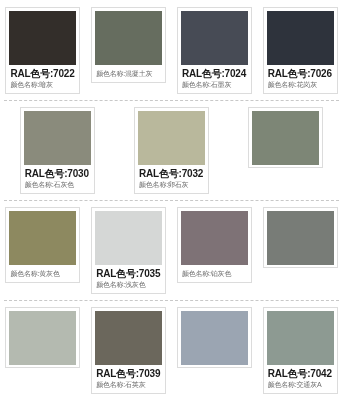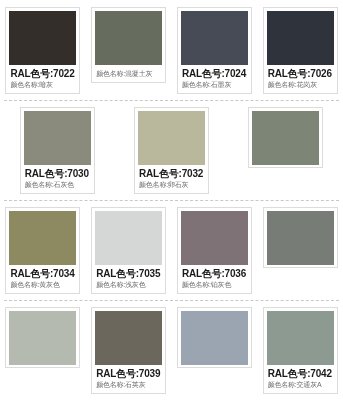--- a/index.html
+++ b/index.html
@@ -140,39 +140,37 @@
         <span class="swatch" style="background-color: rgb(125, 134, 118);"></span>
       </div>
     </div>
   </div>
 
   <div class="row">
     <div class="cell">
       <div class="card">
         <span class="swatch" style="background-color: rgb(141, 137, 96);"></span>
         <div class="meta">
-          <div class="code">RAL色号:7034</div>
           <div class="cname">颜色名称:黄灰色</div>
         </div>
       </div>
     </div>
     <div class="cell">
       <div class="card">
         <span class="swatch" style="background-color: rgb(213, 215, 214);"></span>
         <div class="meta">
           <div class="code">RAL色号:7035</div>
           <div class="cname">颜色名称:浅灰色</div>
         </div>
       </div>
     </div>
     <div class="cell">
       <div class="card">
         <span class="swatch" style="background-color: rgb(126, 114, 118);"></span>
         <div class="meta">
-          <div class="code">RAL色号:7036</div>
           <div class="cname">颜色名称:铂灰色</div>
         </div>
       </div>
     </div>
     <div class="cell">
       <div class="card">
         <span class="swatch" style="background-color: rgb(120, 124, 119);"></span>
       </div>
     </div>
   </div>

